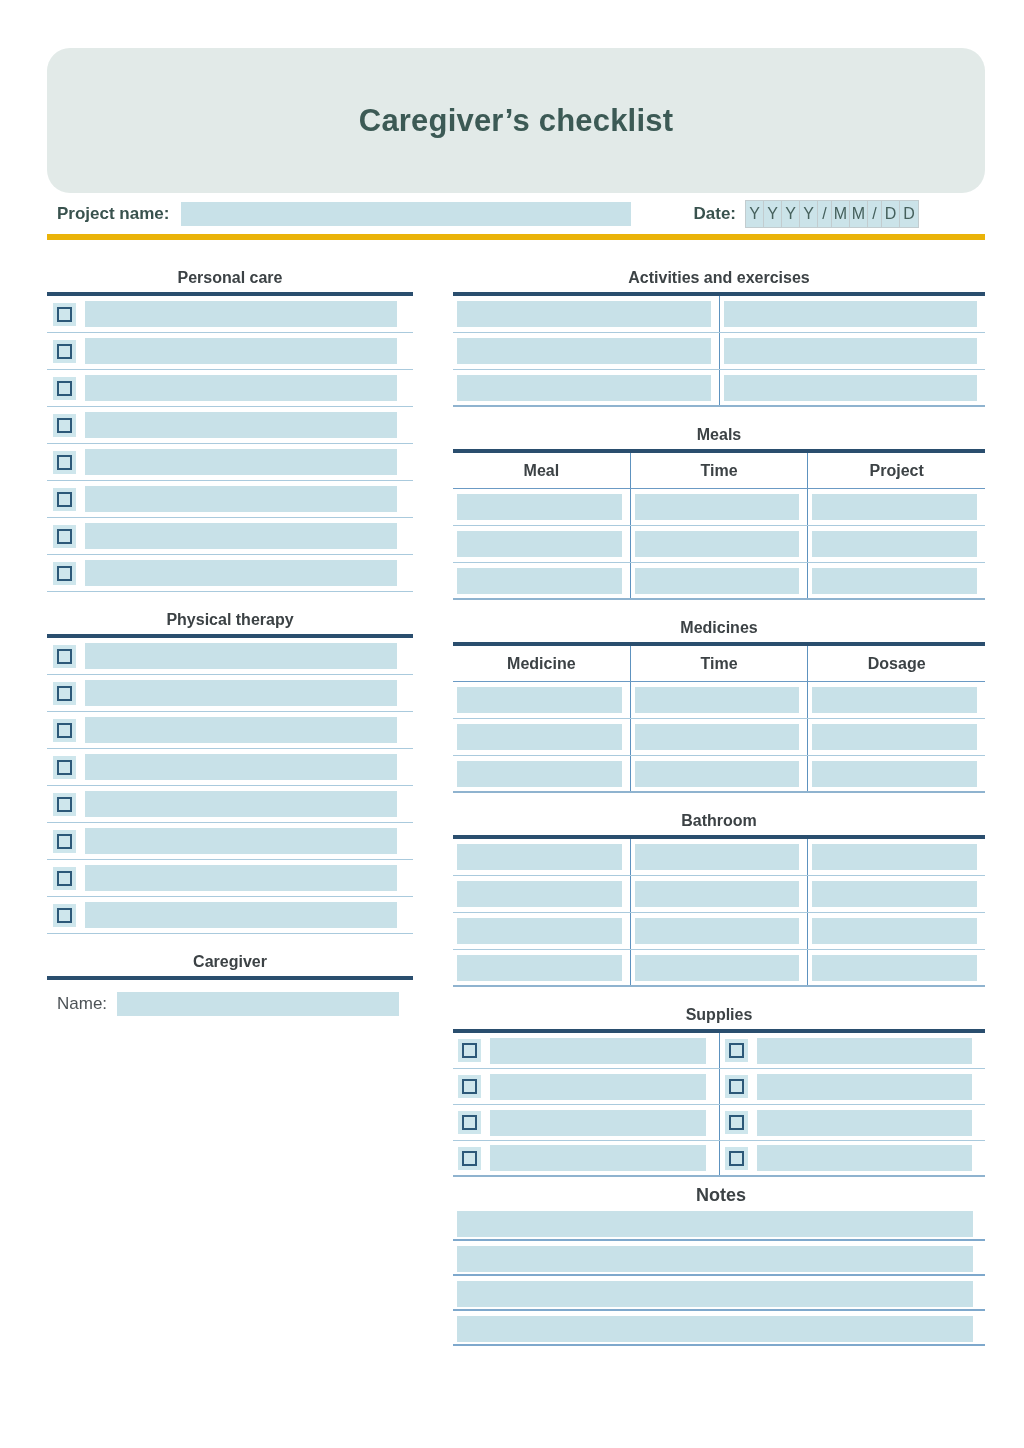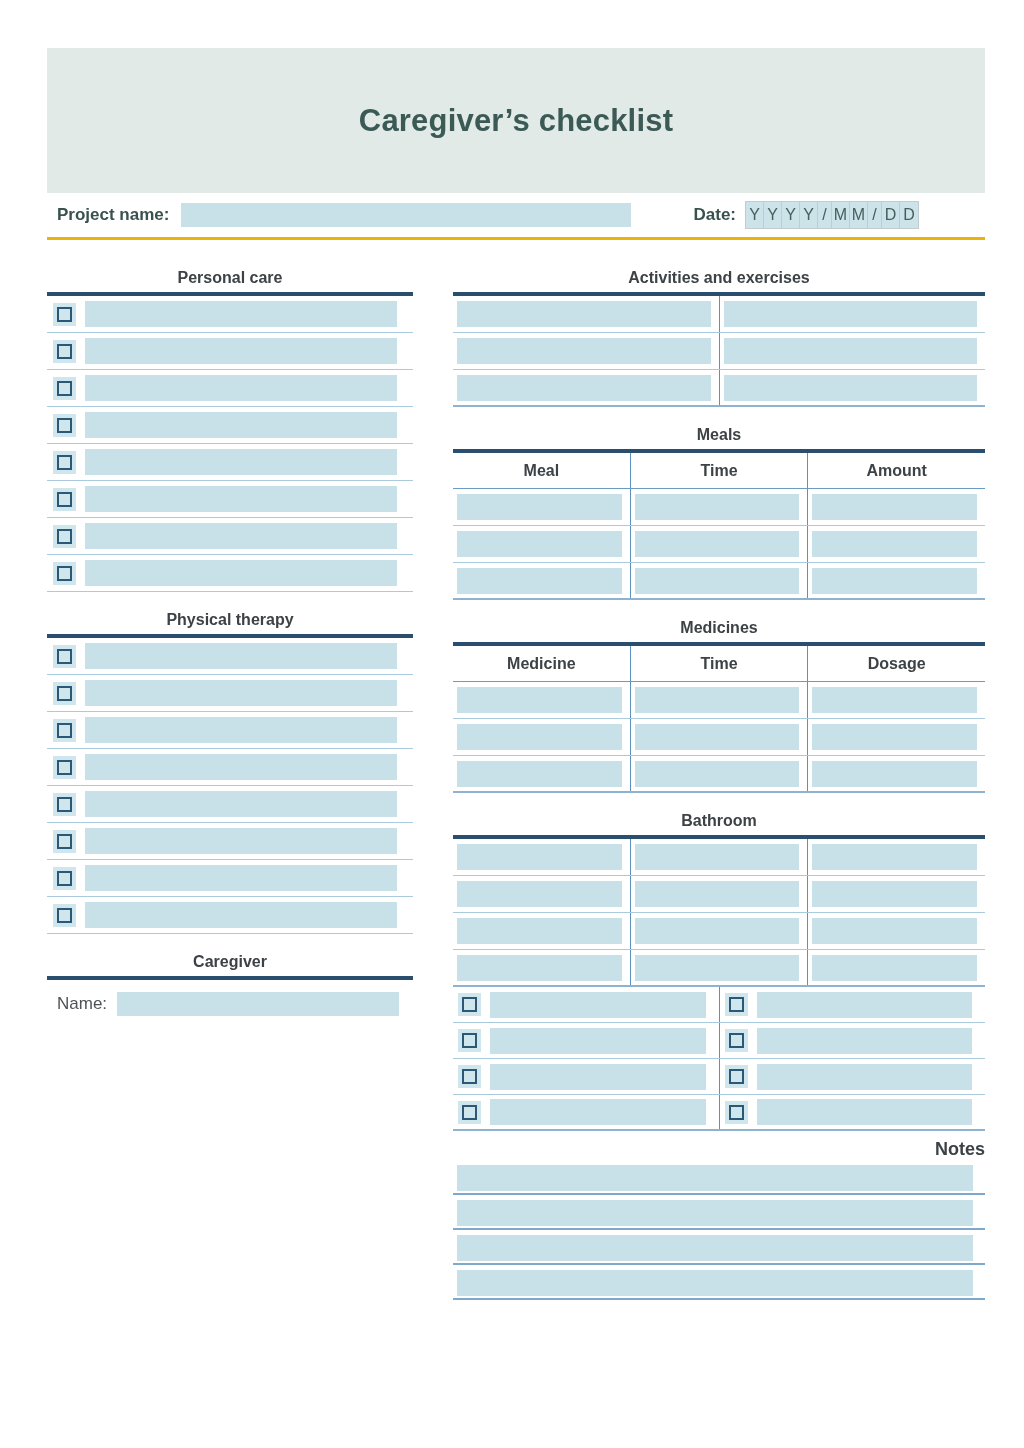--- a/index.html
+++ b/index.html
@@ -9,28 +9,28 @@
     font-family: "Liberation Sans", sans-serif;
     color: #3c4245;
     position: relative;
     overflow: hidden;
   }
   .content { margin-left: 47px; width: 938px; padding-top: 48px; }
 
   
   .banner {
     height: 145px; background: #e2eae8;
-    display: flex; align-items: center; justify-content: center;
+    display: flex; align-items: center; justify-content: center; border-radius: 23px;
   }
   .banner h1 { font-size: 31px; font-weight: bold; color: #3c5a55; letter-spacing: 0.2px; }
 
   
   .meta-row {
     height: 47px; display: flex; align-items: center;
-    border-bottom: 3px solid #eab308; padding: 0 10px;
+    border-bottom: 6px solid #eab308; padding: 0 10px;
   }
   .meta-label { font-size: 17px; font-weight: bold; color: #39524e; white-space: nowrap; }
   .project-field { width: 450px; height: 24px; background: #c8e1e8; margin-left: 12px; }
   .flex-spacer { flex: 1; }
   .date-cells { display: flex; border: 1px solid #c2cccf; margin-left: 9px; margin-right: 56px; }
   .date-cell {
     width: 18px; height: 26px; background: #cbe3e9;
     border-right: 1px solid #c2cccf;
     display: flex; align-items: center; justify-content: center;
     font-size: 16px; color: #45605c;
@@ -88,21 +88,21 @@
   .t-body .t-row:last-child { border-bottom: 2px solid #8fb3cf; }
 
   
   .sup-row { display: flex; height: 36px; border-bottom: 1px solid #aacadd; }
   .sup-half { flex: 1; display: flex; align-items: center; border-right: 1px solid #5d92bf; padding-left: 5px; }
   .sup-half:last-child { border-right: none; }
   .sup-half .field { flex: 1; margin-left: 9px; margin-right: 13px; }
   .sup-body .sup-row:last-child { border-bottom: 2px solid #8fb3cf; }
 
   
-  .notes-head { font-size: 18px; font-weight: bold; color: #3c4245; text-align: right; padding: 8px 0 0 4px; }
+  .notes-head { font-size: 18px; font-weight: bold; color: #3c4245; text-align: center; padding: 8px 0 0 4px; }
   .note-row { height: 35px; display: flex; align-items: flex-start; border-bottom: 2px solid #7ea8cc; margin-top: 0; }
   .note-row .field { flex: 1; margin: 5px 12px 0 4px; }
 </style>
 </head>
 <body>
 
 <div class="content">
 
   <div class="banner">
     <h1>Caregiver’s checklist</h1>
@@ -282,21 +282,21 @@
               </div>
           </div>
           </div>
       </section>
 
       <section class="spaced">
         <h2 class="sec-head">Meals</h2>
         <div class="t-head">
           <div class="t-hcell">Meal</div>
           <div class="t-hcell">Time</div>
-          <div class="t-hcell">Amount</div>
+          <div class="t-hcell">Project</div>
         </div>
         <div class="t-body">
           <div class="t-row">
             <div class="t-cell">
                 <div class="field"></div>
               </div>
             <div class="t-cell">
                 <div class="field"></div>
               </div>
             <div class="t-cell">
@@ -416,20 +416,21 @@
                 <div class="field"></div>
               </div>
             <div class="t-cell">
                 <div class="field"></div>
               </div>
           </div>
           </div>
       </section>
 
       <section class="spaced">
+        <h2 class="sec-head">Supplies</h2>
         <div class="sup-body">
           <div class="sup-row">
             <div class="sup-half">
               <span class="cbx">
                   <span class="cbx-in"></span>
                 </span>
               <div class="field"></div>
             </div>
             <div class="sup-half">
               <span class="cbx">

